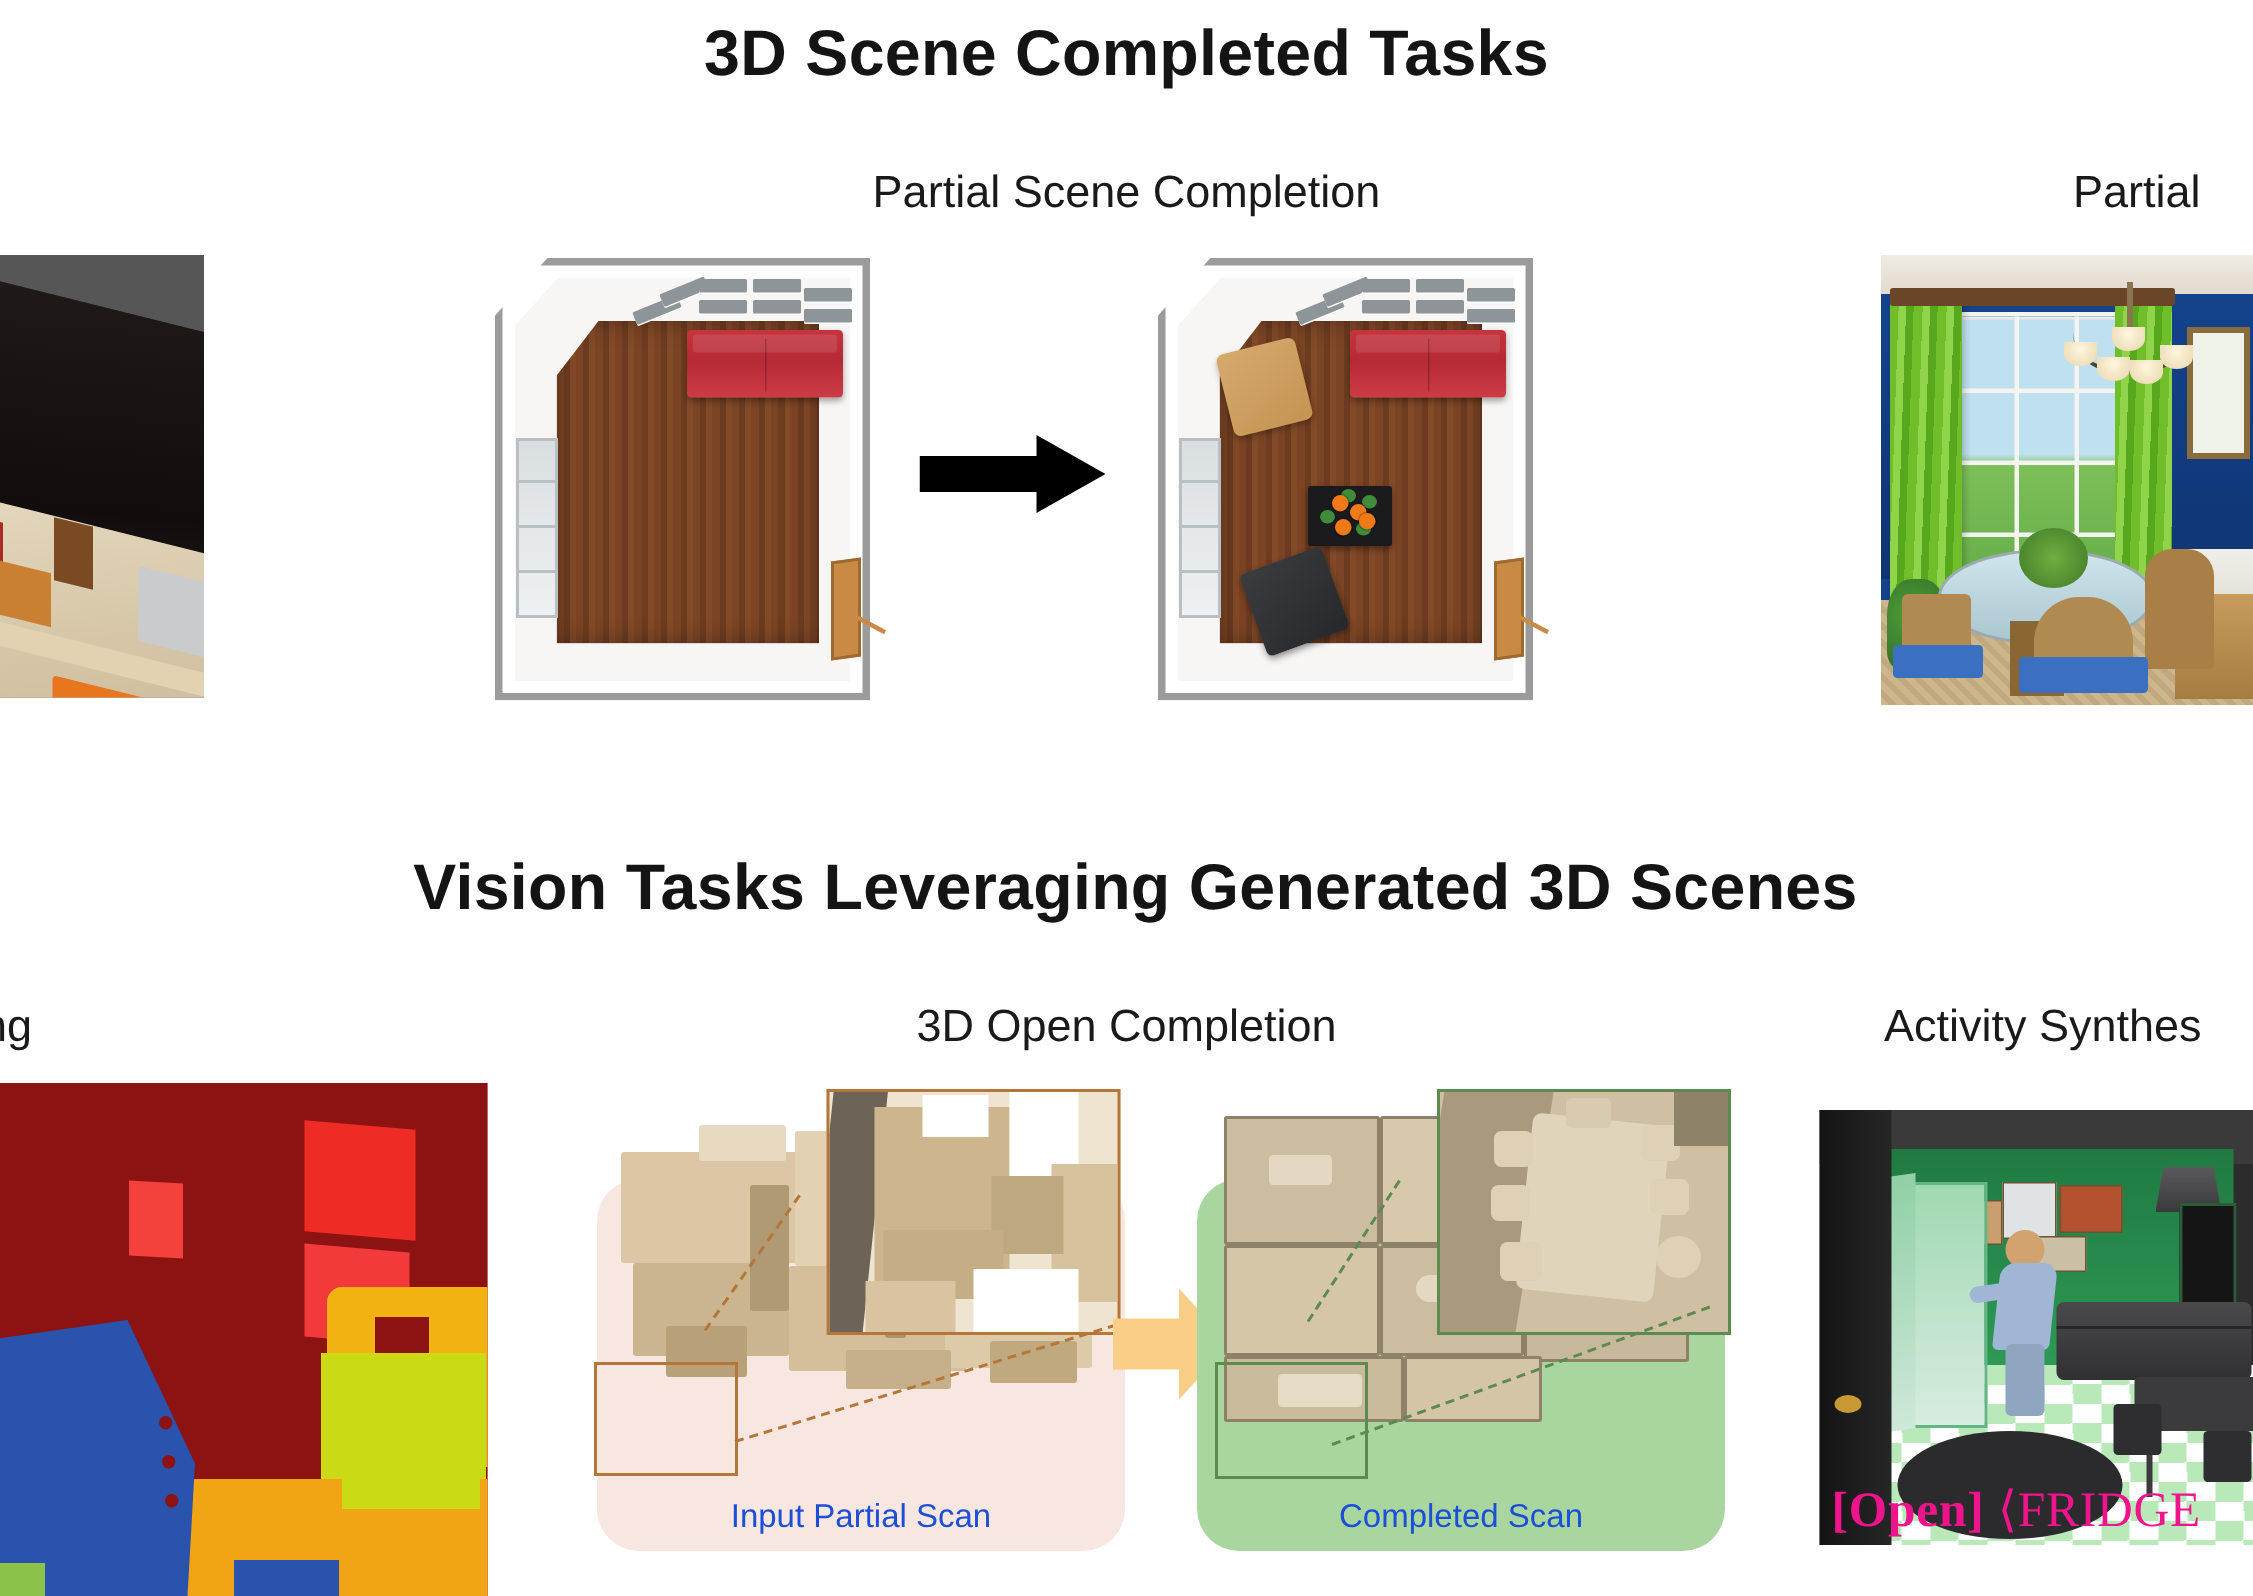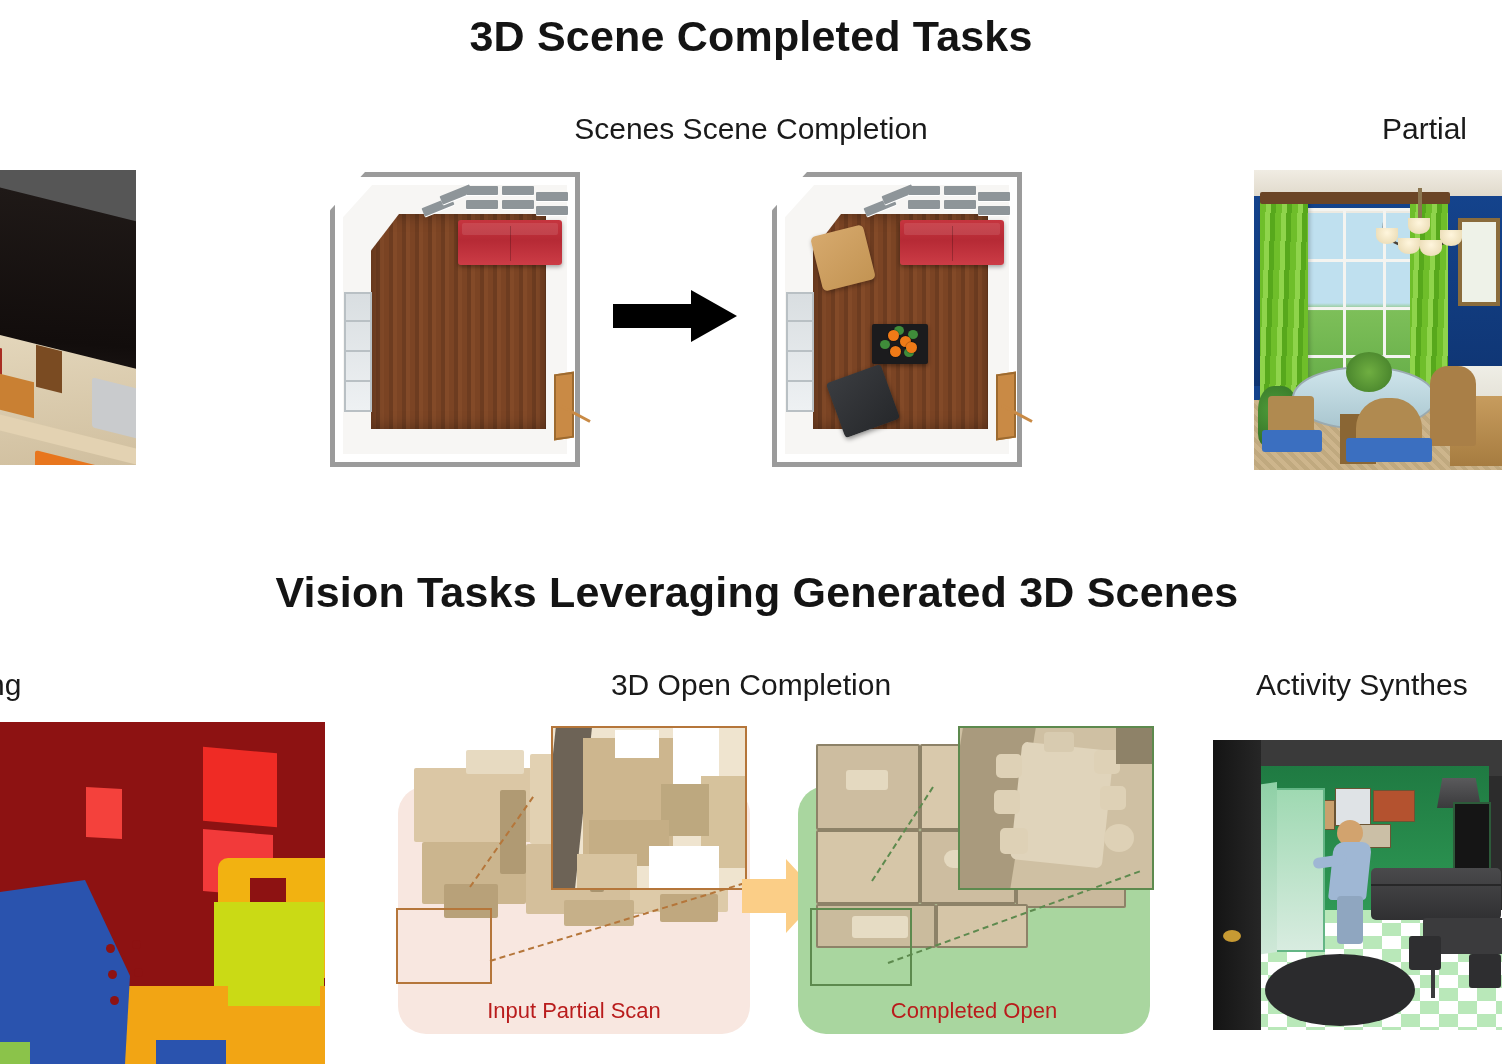--- a/index.html
+++ b/index.html
@@ -166,21 +166,21 @@
       background:#f2a514;}
   #seg .floor-g{position:absolute;left:10px;top:320px;width:60px;height:26px;background:#8bc34a;}
   #seg .blue-small{position:absolute;left:196px;top:318px;width:70px;height:26px;background:#2a53ae;}
   #seg .chair-y{position:absolute;left:268px;top:262px;width:92px;height:22px;background:#cada15;}
 
   
   .scanpanel{position:absolute;border-radius:28px;}
   #panel-input{left:398px;top:786px;width:352px;height:248px;background:#f8e7e0;}
   #panel-output{left:798px;top:786px;width:352px;height:248px;background:#a9d69f;}
   .panel-caption{position:absolute;width:100%;text-align:center;bottom:10px;
-      font-size:22px;color:#b91c1c;}
+      font-size:22px;color:#1d4ed8;}
   .meshblob{position:absolute;}
   .meshblob b{position:absolute;display:block;border-radius:2px;}
 
   .zoombox{position:absolute;}
   .dashline{position:absolute;height:0;border-top:2px dashed #b5763a;transform-origin:left center;}
   .dashline.green{border-top-color:#5d8a4e;}
 
   
   #activity{left:1213px;top:740px;width:289px;height:290px;background:#2c2c2c;overflow:hidden;}
   #activity .ceil{position:absolute;left:0;top:0;width:100%;height:36px;background:#3a3a3a;}
@@ -223,21 +223,21 @@
       background:#2b2b2d;border-radius:50%;}
   #activity .ovl{position:absolute;left:8px;bottom:4px;font-family:"Liberation Serif","DejaVu Serif",serif;
       font-size:33px;color:#f0148c;white-space:nowrap;letter-spacing:.5px;}
   #activity .ovl b{font-weight:700;}
 </style>
 </head>
 <body>
 
 <div class="section-title" style="left:0;right:0;top:12px;">3D Scene Completed Tasks</div>
 
-<div class="panel-title" style="left:0;right:0;top:112px;text-align:center;">Scenes Scene Completion</div>
+<div class="panel-title" style="left:0;right:0;top:112px;text-align:center;">Partial Scene Completion</div>
 
 <div class="panel-title" style="left:1382px;top:112px;">Partial</div>
 
 <div class="imgbox" id="iso-room">
   <div class="wall-back"></div>
   <div class="floor"></div>
 
   <div class="redwall"></div>
   <div class="chair2"></div>
   <div class="chair1"></div>
@@ -434,21 +434,21 @@
     <b style="left:200px;top:76px;width:76px;height:56px;background:#d2c2a4;box-shadow:inset 0 0 0 2px #8d8268;"></b>
     <b style="left:200px;top:132px;width:110px;height:46px;background:#c9b99c;box-shadow:inset 0 0 0 2px #8d8268;"></b>
     <b style="left:0;top:174px;width:120px;height:44px;background:#cabb9d;box-shadow:inset 0 0 0 2px #8d8268;"></b>
     <b style="left:120px;top:174px;width:92px;height:44px;background:#d5c5a7;box-shadow:inset 0 0 0 2px #8d8268;"></b>
     <b style="left:262px;top:22px;width:54px;height:54px;background:#ded0b4;"></b>
     <b style="left:36px;top:186px;width:56px;height:22px;background:#e6dcc4;border-radius:3px;"></b>
     <b style="left:30px;top:40px;width:42px;height:20px;background:#e4d9c0;border-radius:3px;"></b>
     <b style="left:128px;top:120px;width:34px;height:18px;background:#e4d9c0;border-radius:9px;"></b>
   </div>
   <div class="zoombox" style="left:12px;top:122px;width:98px;height:74px;border:2px solid #5d8a4e;"></div>
-  <div class="panel-caption">Completed Open</div>
+  <div class="panel-caption">Completed Scan</div>
 </div>
 
 <div class="imgbox" style="left:958px;top:726px;width:192px;height:160px;border:2px solid #5d8a4e;background:#cfc0a3;">
   <div style="position:absolute;left:-10px;top:-8px;width:72px;height:184px;background:#a99a7d;transform:rotate(9deg);"></div>
   <div style="position:absolute;left:56px;top:18px;width:92px;height:118px;background:#e0d4bb;border-radius:6px;transform:rotate(6deg);"></div>
   <div style="position:absolute;left:36px;top:26px;width:26px;height:24px;background:#ded1b6;border-radius:5px;"></div>
   <div style="position:absolute;left:34px;top:62px;width:26px;height:24px;background:#ded1b6;border-radius:5px;"></div>
   <div style="position:absolute;left:40px;top:100px;width:28px;height:26px;background:#ded1b6;border-radius:5px;"></div>
   <div style="position:absolute;left:134px;top:22px;width:26px;height:24px;background:#ded1b6;border-radius:5px;"></div>
   <div style="position:absolute;left:140px;top:58px;width:26px;height:24px;background:#ded1b6;border-radius:5px;"></div>
@@ -479,13 +479,17 @@
   <div class="fridge"></div>
   <div class="fridgedoor"></div>
   <div class="person">
     <div class="head"></div>
       <div class="body"></div>
     <div class="arm"></div>
       <div class="legs"></div>
   </div>
   <div class="doorframe"></div>
   <div class="knob"></div>
+  <div class="ovl">
+    <b>[Open]</b>
+    <span>⟨FRIDGE</span>
+  </div>
 </div>
 
 </body></html>

